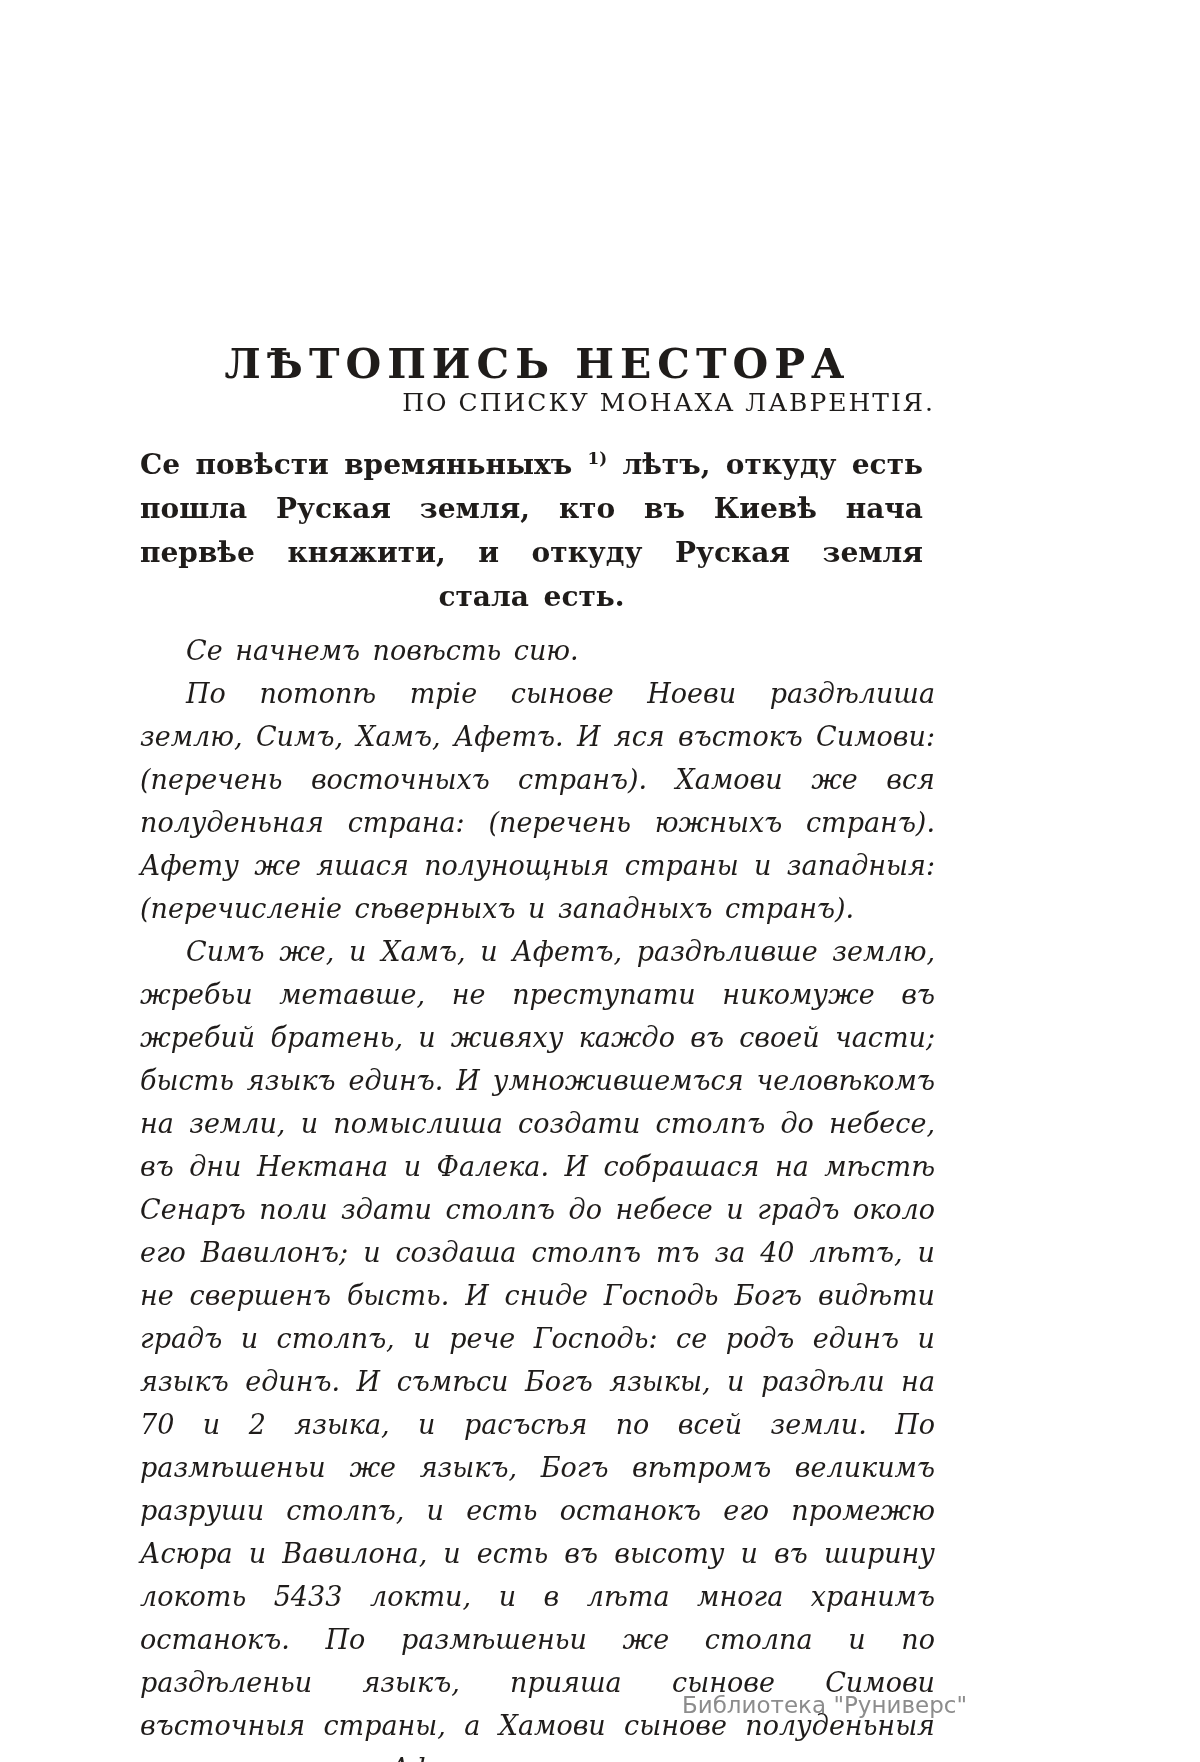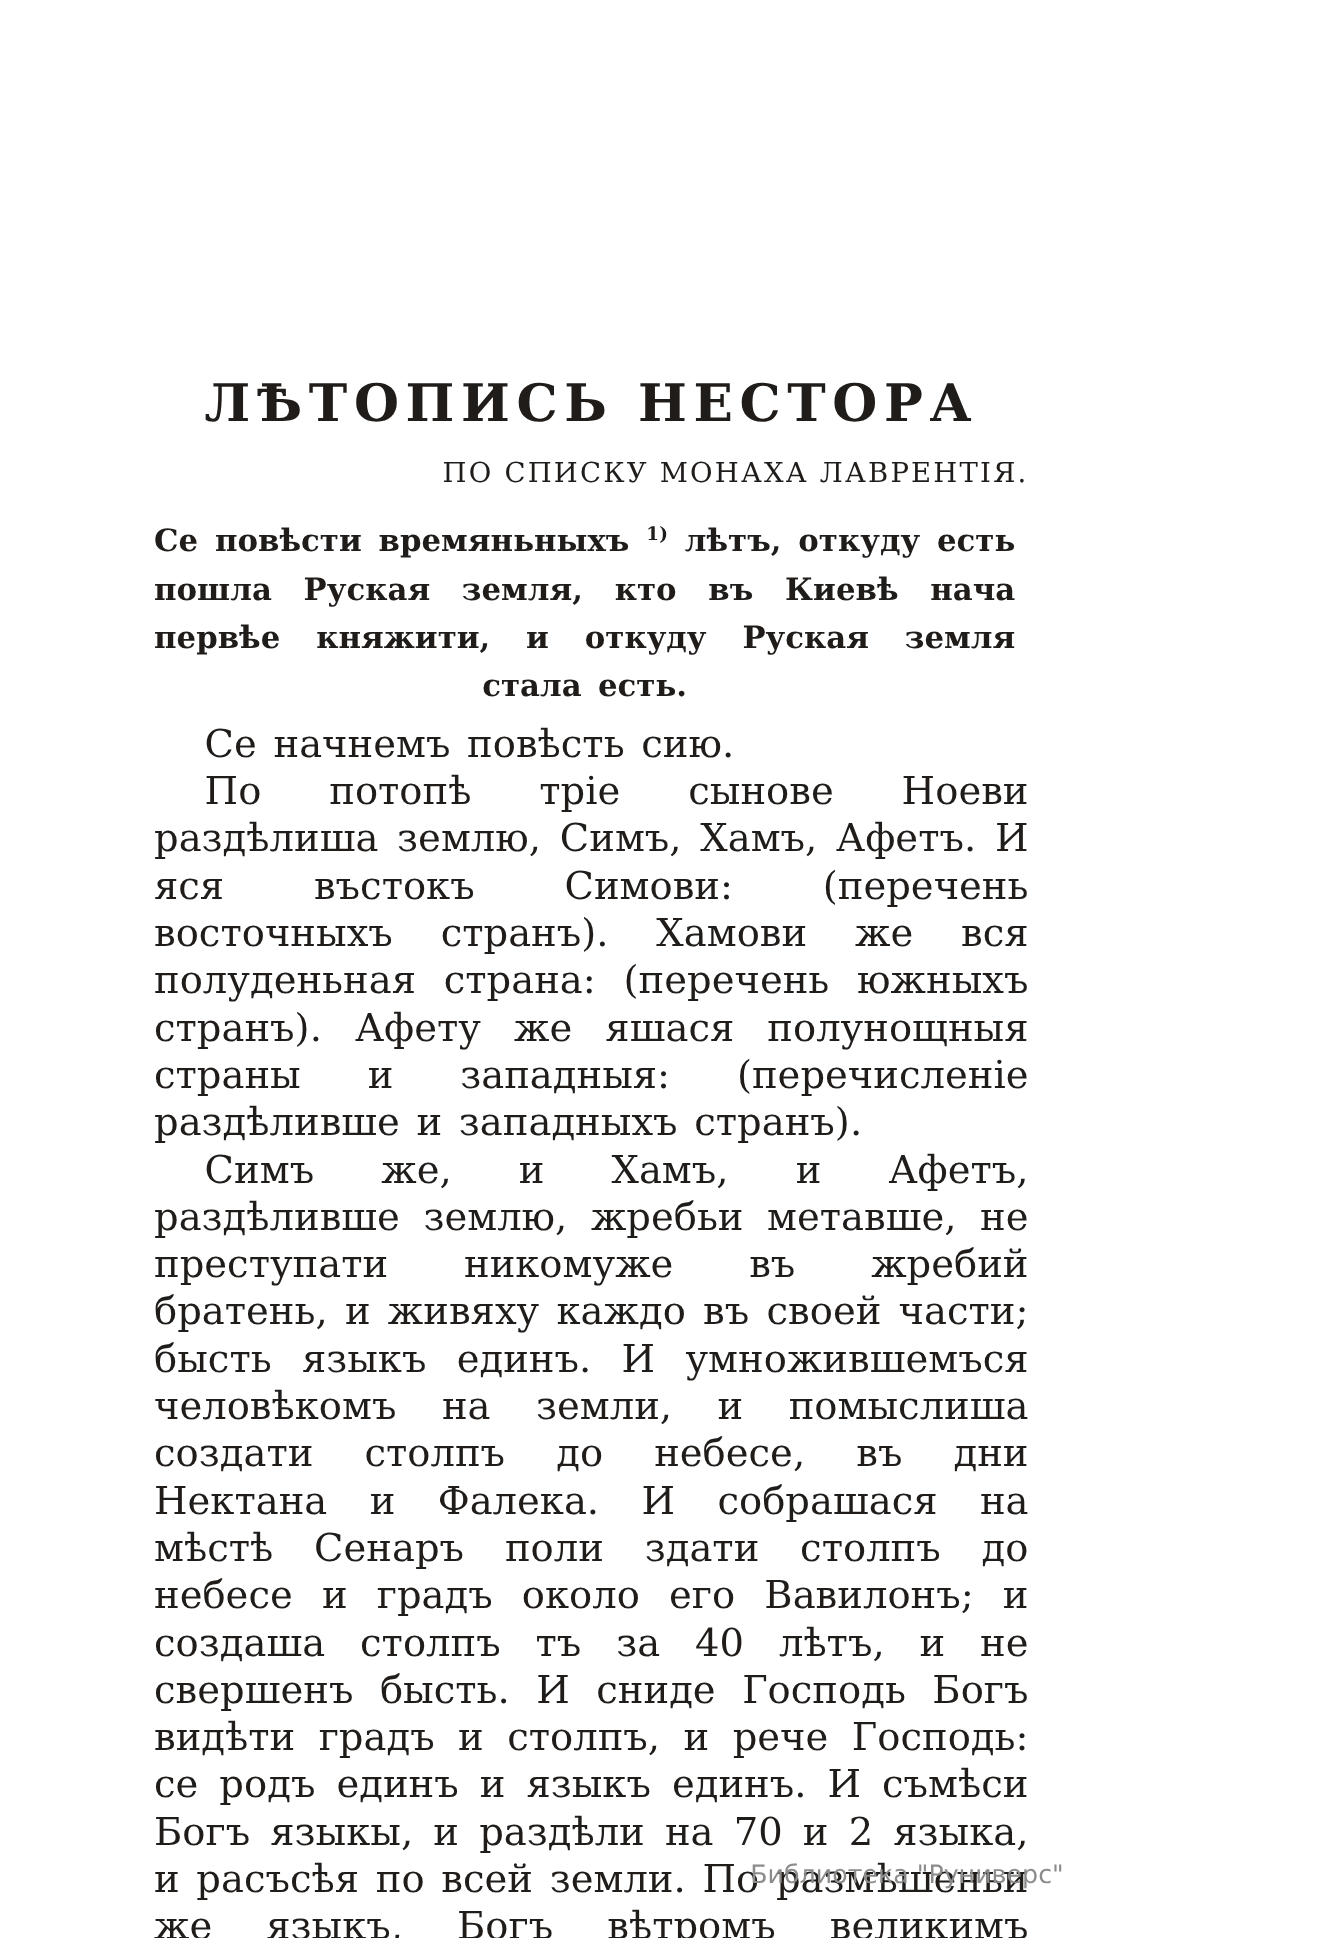--- a/index.html
+++ b/index.html
@@ -18,22 +18,22 @@
     inset: 0;
     background: #ffffff;
   }
   .content {
     position: absolute;
     left: 140px;
     top: 340px;
     width: 795px;
   }
   .title {
-    margin: 0 0 20px 0;
-    font-size: 47px;
+    margin: 0 0 0 0;
+    font-size: 41px;
     font-weight: bold;
     text-align: center;
     letter-spacing: 6px;
     white-space: nowrap;
   }
   .subtitle {
     margin: 0 0 26px 0;
     font-size: 25px;
     font-weight: normal;
     text-align: right;
@@ -50,25 +50,26 @@
     word-spacing: 5px;
   }
   .intro sup, .footnote sup {
     font-size: 0.6em;
     vertical-align: super;
     line-height: 0;
     font-weight: bold;
   }
   .body-p {
     margin: 0;
-    font-size: 35px;
+    font-size: 27px;
     line-height: 43px;
     text-align: justify;
     text-indent: 46px;
     word-spacing: 4px;
+    font-style: italic;
   }
   .stretch-last {
     text-align-last: justify;
   }
   .watermark {
     position: absolute;
     top: 1692px;
     right: 233px;
     font-family: "DejaVu Sans", sans-serif;
     font-size: 23px;
@@ -83,20 +84,20 @@
   <div class="content">
 
     <h1 class="title">ЛѢТОПИСЬ НЕСТОРА</h1>
 
     <h2 class="subtitle">ПО СПИСКУ МОНАХА ЛАВРЕНТІЯ.</h2>
 
     <p class="intro"><span>Се повѣсти времяньныхъ </span><sup>1)</sup><span> лѣтъ, откуду есть пошла Руская земля, кто въ Киевѣ нача первѣе княжити, и откуду Руская земля стала есть.</span></p>
 
     <p class="body-p">Се начнемъ повѣсть сию.</p>
 
-    <p class="body-p">По потопѣ тріе сынове Ноеви раздѣлиша землю, Симъ, Хамъ, Афетъ. И яся въстокъ Симови: (перечень восточныхъ странъ). Хамови же вся полуденьная страна: (перечень южныхъ странъ). Афету же яшася полунощныя страны и западныя: (перечисленіе раздѣливше и западныхъ странъ).</p>
+    <p class="body-p">По потопѣ тріе сынове Ноеви раздѣлиша землю, Симъ, Хамъ, Афетъ. И яся въстокъ Симови: (перечень восточныхъ странъ). Хамови же вся полуденьная страна: (перечень южныхъ странъ). Афету же яшася полунощныя страны и западныя: (перечисленіе сѣверныхъ и западныхъ странъ).</p>
 
     <p class="body-p stretch-last">Симъ же, и Хамъ, и Афетъ, раздѣливше землю, жребьи метавше, не преступати никомуже въ жребий братень, и живяху каждо въ своей части; бысть языкъ единъ. И умножившемъся человѣкомъ на земли, и помыслиша создати столпъ до небесе, въ дни Нектана и Фалека. И собрашася на мѣстѣ Сенаръ поли здати столпъ до небесе и градъ около его Вавилонъ; и создаша столпъ тъ за 40 лѣтъ, и не свершенъ бысть. И сниде Господь Богъ видѣти градъ и столпъ, и рече Господь: се родъ единъ и языкъ единъ. И съмѣси Богъ языкы, и раздѣли на 70 и 2 языка, и расъсѣя по всей земли. По размѣшеньи же языкъ, Богъ вѣтромъ великимъ разруши столпъ, и есть останокъ его промежю Асюра и Вавилона, и есть въ высоту и въ ширину локоть 5433 локти, и в лѣта многа хранимъ останокъ. По размѣшеньи же столпа и по раздѣленьи языкъ, прияша сынове Симови въсточныя страны, а Хамови сынове полуденьныя страны, Афетови же прияша</p>
 
   </div>
 
   <div class="watermark">Библиотека "Руниверс"</div>
 </div>
 
 </body></html>

